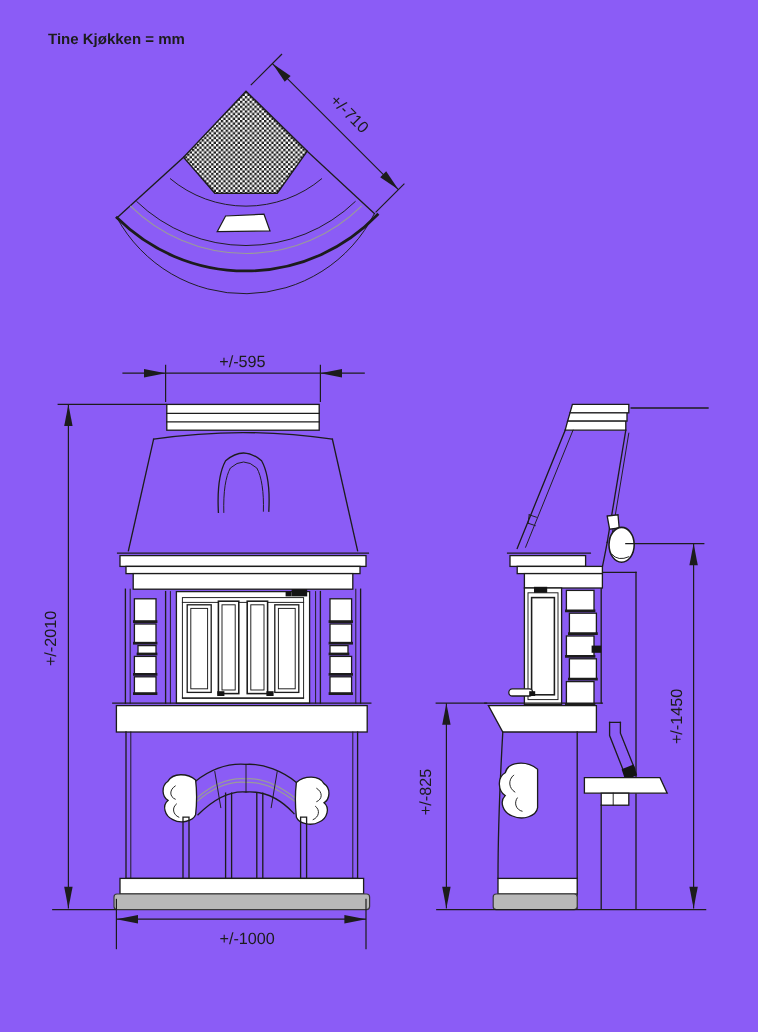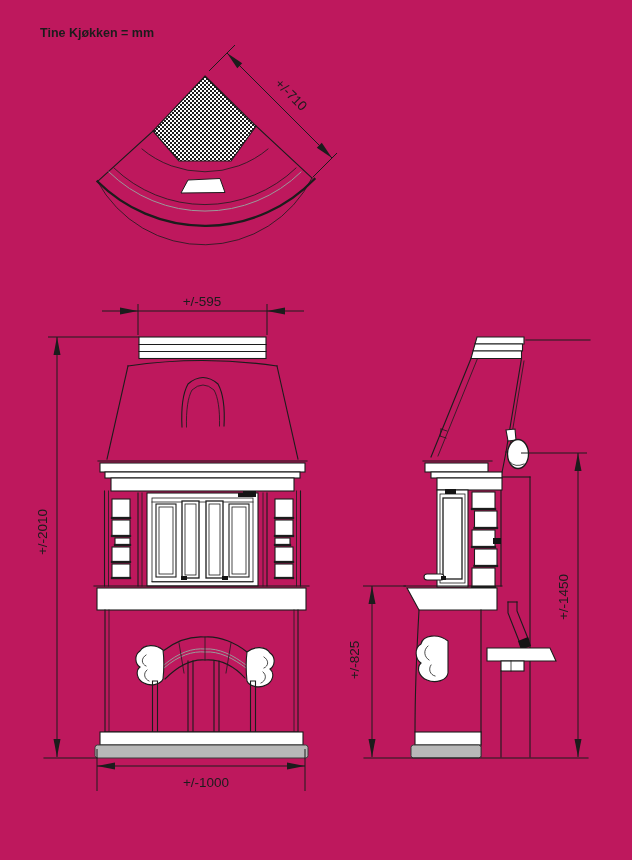--- a/index.html
+++ b/index.html
@@ -1,16 +1,16 @@
 <!DOCTYPE html>
 <html><head>
 <meta charset="utf-8">
 <style>
   html,body{margin:0;padding:0;background:#fff;}
-  .canvas{position:relative;width:632px;height:860px;background:#be185d;overflow:hidden;
+  .canvas{position:relative;width:632px;height:860px;background:#8b5cf6;overflow:hidden;
           font-family:"Liberation Sans",sans-serif;}
   svg{position:absolute;left:0;top:0;}
   .ln{fill:none;stroke:#1c1c1c;stroke-width:1.1;stroke-linecap:square;}
   .ln2{fill:none;stroke:#1c1c1c;stroke-width:2.3;stroke-linecap:square;}
   .thin{fill:none;stroke:#1c1c1c;stroke-width:0.8;stroke-linecap:square;}
   .gray{fill:none;stroke:#9a9a9a;stroke-width:1;stroke-linecap:square;}
   .wfill{fill:#ffffff;stroke:#1c1c1c;stroke-width:1.1;}
   .wfill2{fill:#ffffff;stroke:#1c1c1c;stroke-width:1.3;}
   .arrow{fill:#1c1c1c;stroke:none;}
   .dark{fill:#141414;stroke:none;}

